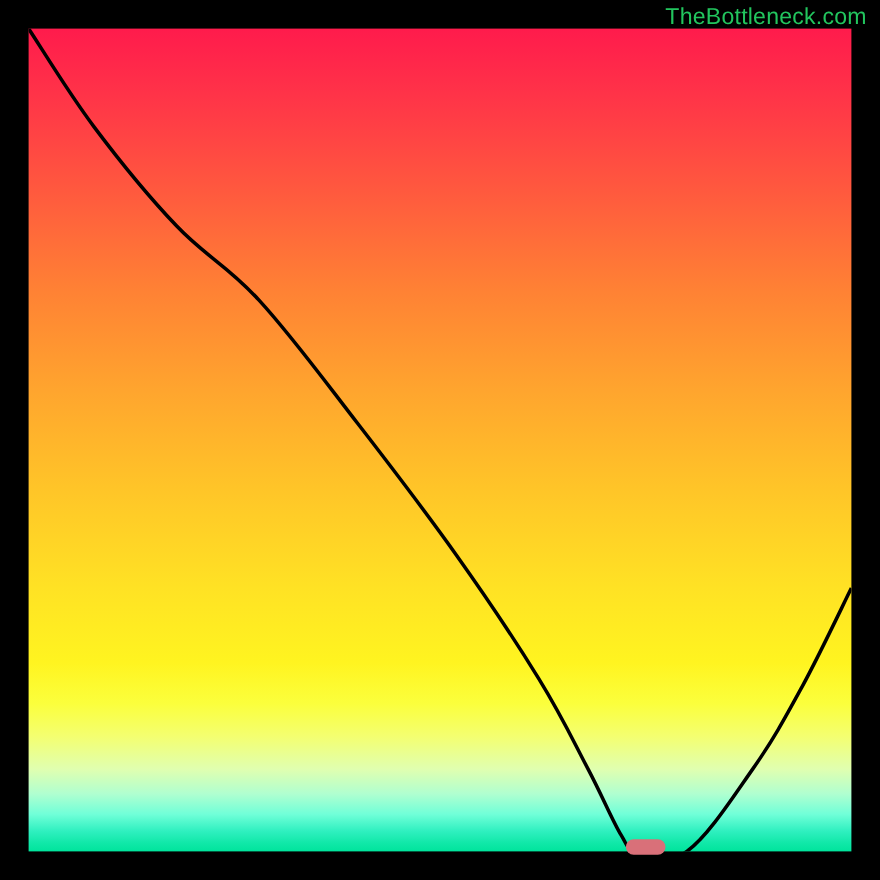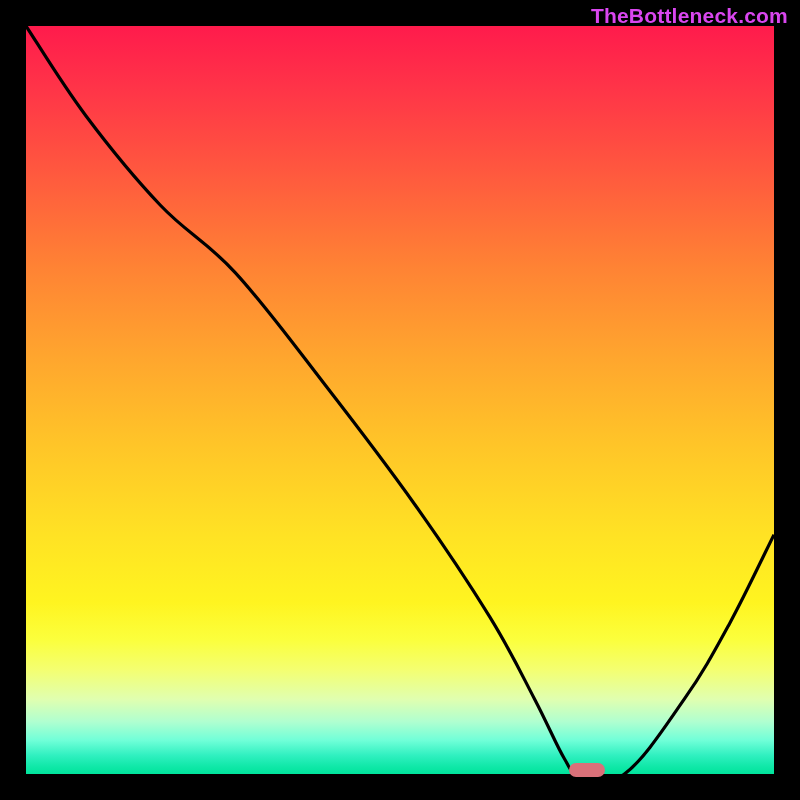--- a/index.html
+++ b/index.html
@@ -33,23 +33,23 @@
       #70ffd8 95.5%,
       #30f0c0 97.5%,
       #10e8a8 99%,
       #00e49c 100%
     );
   }
   .watermark {
     position: absolute;
     top: 4px;
     right: 12px;
-    color: #d946ef;
+    color: #22c55e;
     font-size: 21px;
-    font-weight: 700;
+    font-weight: 400;
     letter-spacing: 0.2px;
   }
   .curve {
     position: absolute;
     left: 0;
     top: 0;
     width: 748px;
     height: 748px;
   }
   .marker {

